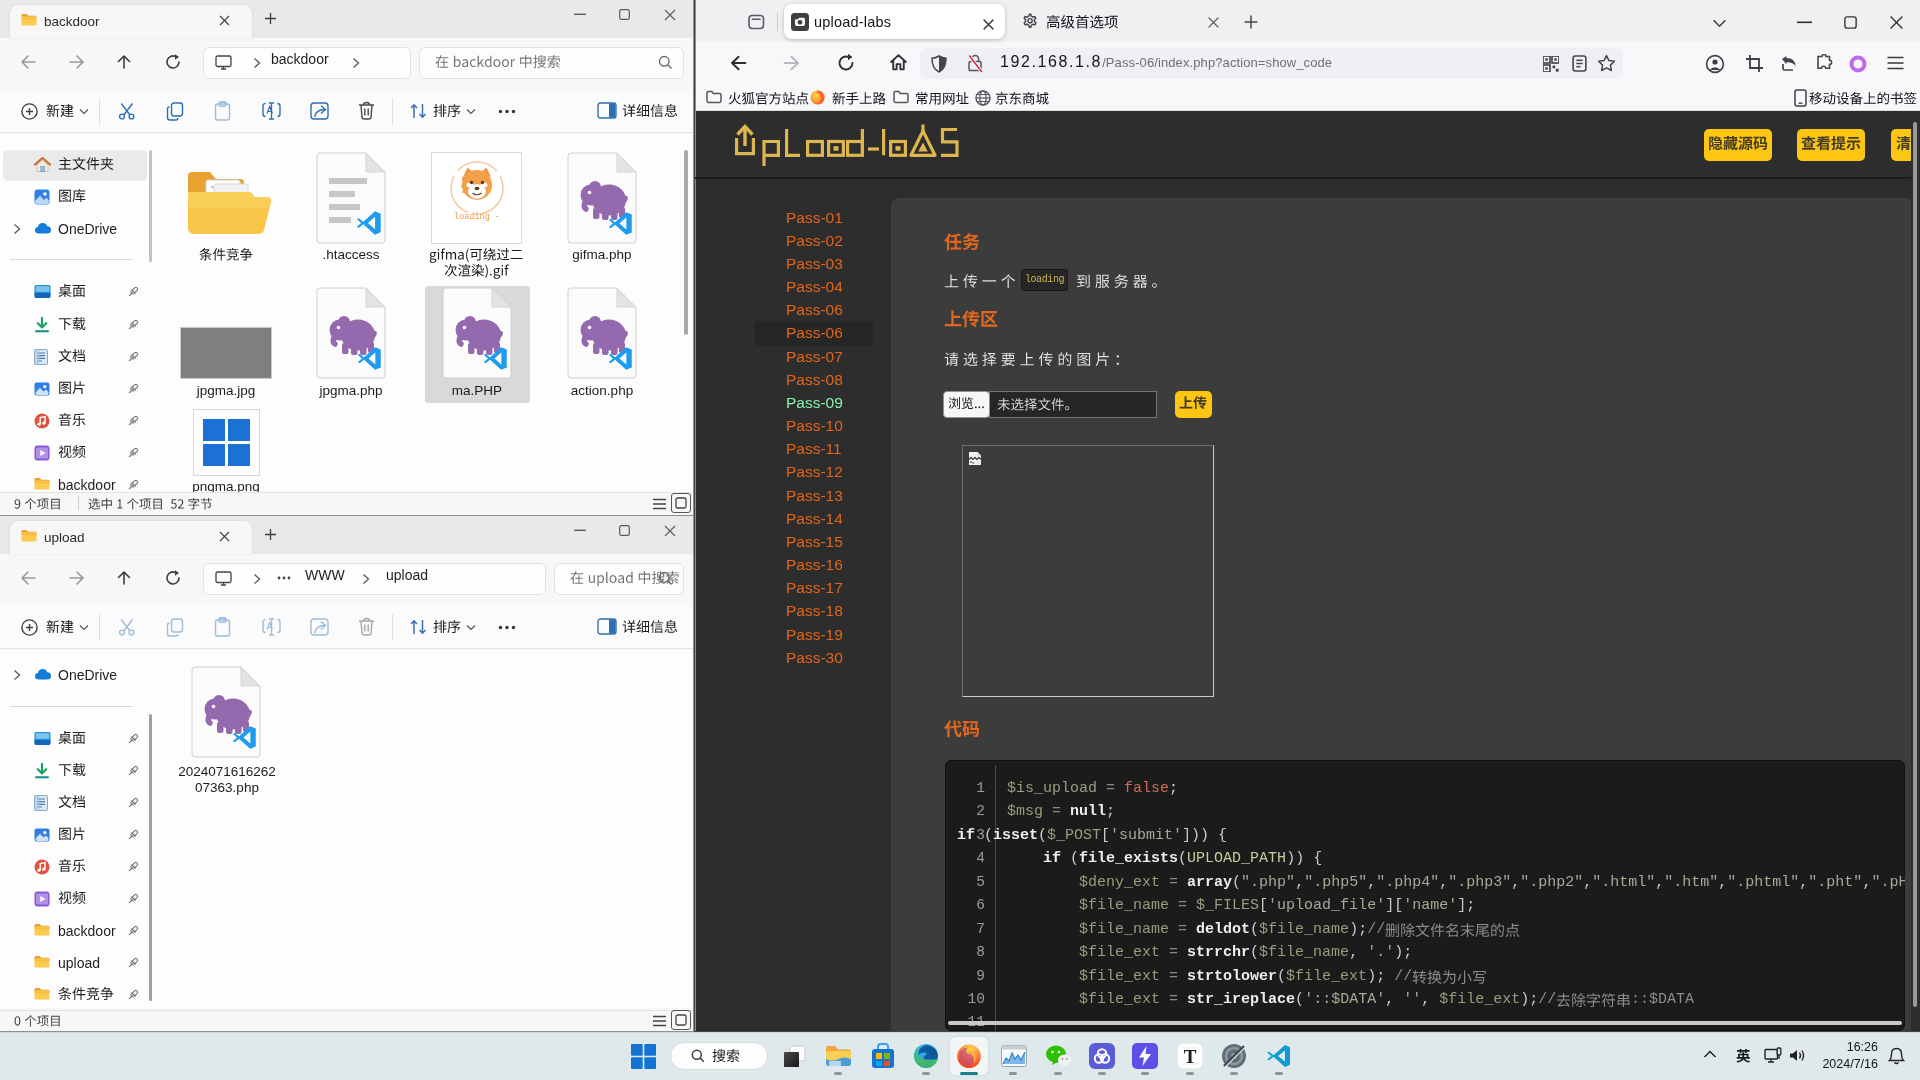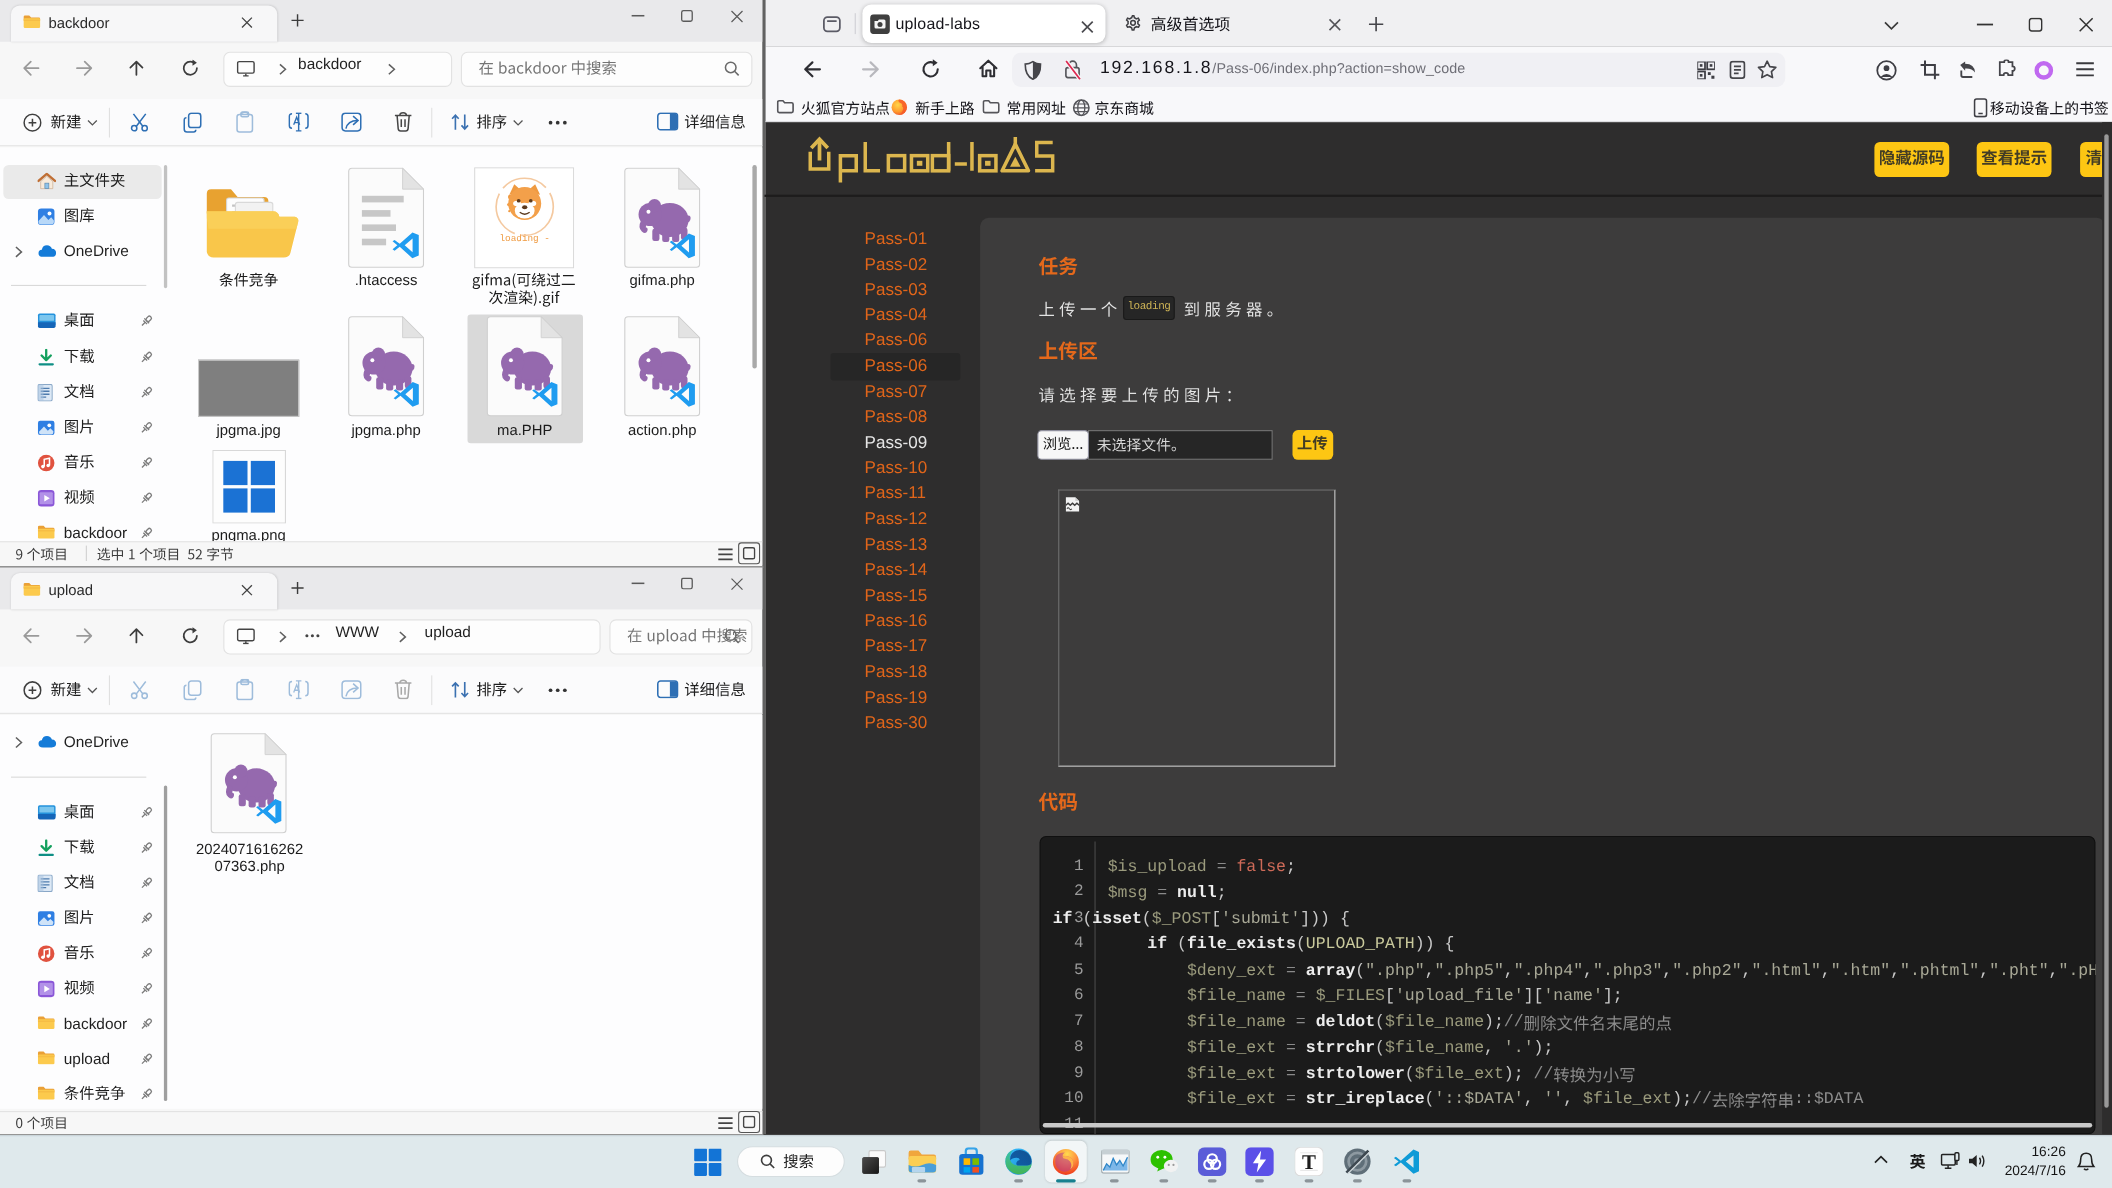--- a/index.html
+++ b/index.html
@@ -372,21 +372,21 @@
     </svg>
   </div>
 <div style="position:absolute;left:786px;top:208.5px;"><span style="font-size:15.5px;color:#e0651a">Pass-01</span></div>
 <div style="position:absolute;left:786px;top:231.67000000000002px;"><span style="font-size:15.5px;color:#e0651a">Pass-02</span></div>
 <div style="position:absolute;left:786px;top:254.84000000000003px;"><span style="font-size:15.5px;color:#e0651a">Pass-03</span></div>
 <div style="position:absolute;left:786px;top:278.01px;"><span style="font-size:15.5px;color:#e0651a">Pass-04</span></div>
 <div style="position:absolute;left:786px;top:301.18px;"><span style="font-size:15.5px;color:#e0651a">Pass-06</span></div>
 <div style="position:absolute;left:786px;top:324.35px;"><span style="font-size:15.5px;color:#e0651a">Pass-06</span></div>
 <div style="position:absolute;left:786px;top:347.52px;"><span style="font-size:15.5px;color:#e0651a">Pass-07</span></div>
 <div style="position:absolute;left:786px;top:370.69px;"><span style="font-size:15.5px;color:#e0651a">Pass-08</span></div>
-<div style="position:absolute;left:786px;top:393.86px;"><span style="font-size:15.5px;color:#e5e5e5">Pass-09</span></div>
+<div style="position:absolute;left:786px;top:393.86px;"><span style="font-size:15.5px;color:#86efac">Pass-09</span></div>
 <div style="position:absolute;left:786px;top:417.03000000000003px;"><span style="font-size:15.5px;color:#e0651a">Pass-10</span></div>
 <div style="position:absolute;left:786px;top:440.20000000000005px;"><span style="font-size:15.5px;color:#e0651a">Pass-11</span></div>
 <div style="position:absolute;left:786px;top:463.37px;"><span style="font-size:15.5px;color:#e0651a">Pass-12</span></div>
 <div style="position:absolute;left:786px;top:486.54px;"><span style="font-size:15.5px;color:#e0651a">Pass-13</span></div>
 <div style="position:absolute;left:786px;top:509.71000000000004px;"><span style="font-size:15.5px;color:#e0651a">Pass-14</span></div>
 <div style="position:absolute;left:786px;top:532.88px;"><span style="font-size:15.5px;color:#e0651a">Pass-15</span></div>
 <div style="position:absolute;left:786px;top:556.05px;text-align:right;"><span style="font-size:15.5px;color:#e0651a">Pass-16</span></div>
 <div style="position:absolute;left:786px;top:579.22px;"><span style="font-size:15.5px;color:#e0651a">Pass-17</span></div>
 <div style="position:absolute;left:786px;top:602.3900000000001px;"><span style="font-size:15.5px;color:#e0651a">Pass-18</span></div>
 <div style="position:absolute;left:786px;top:625.5600000000001px;"><span style="font-size:15.5px;color:#e0651a">Pass-19</span></div>

